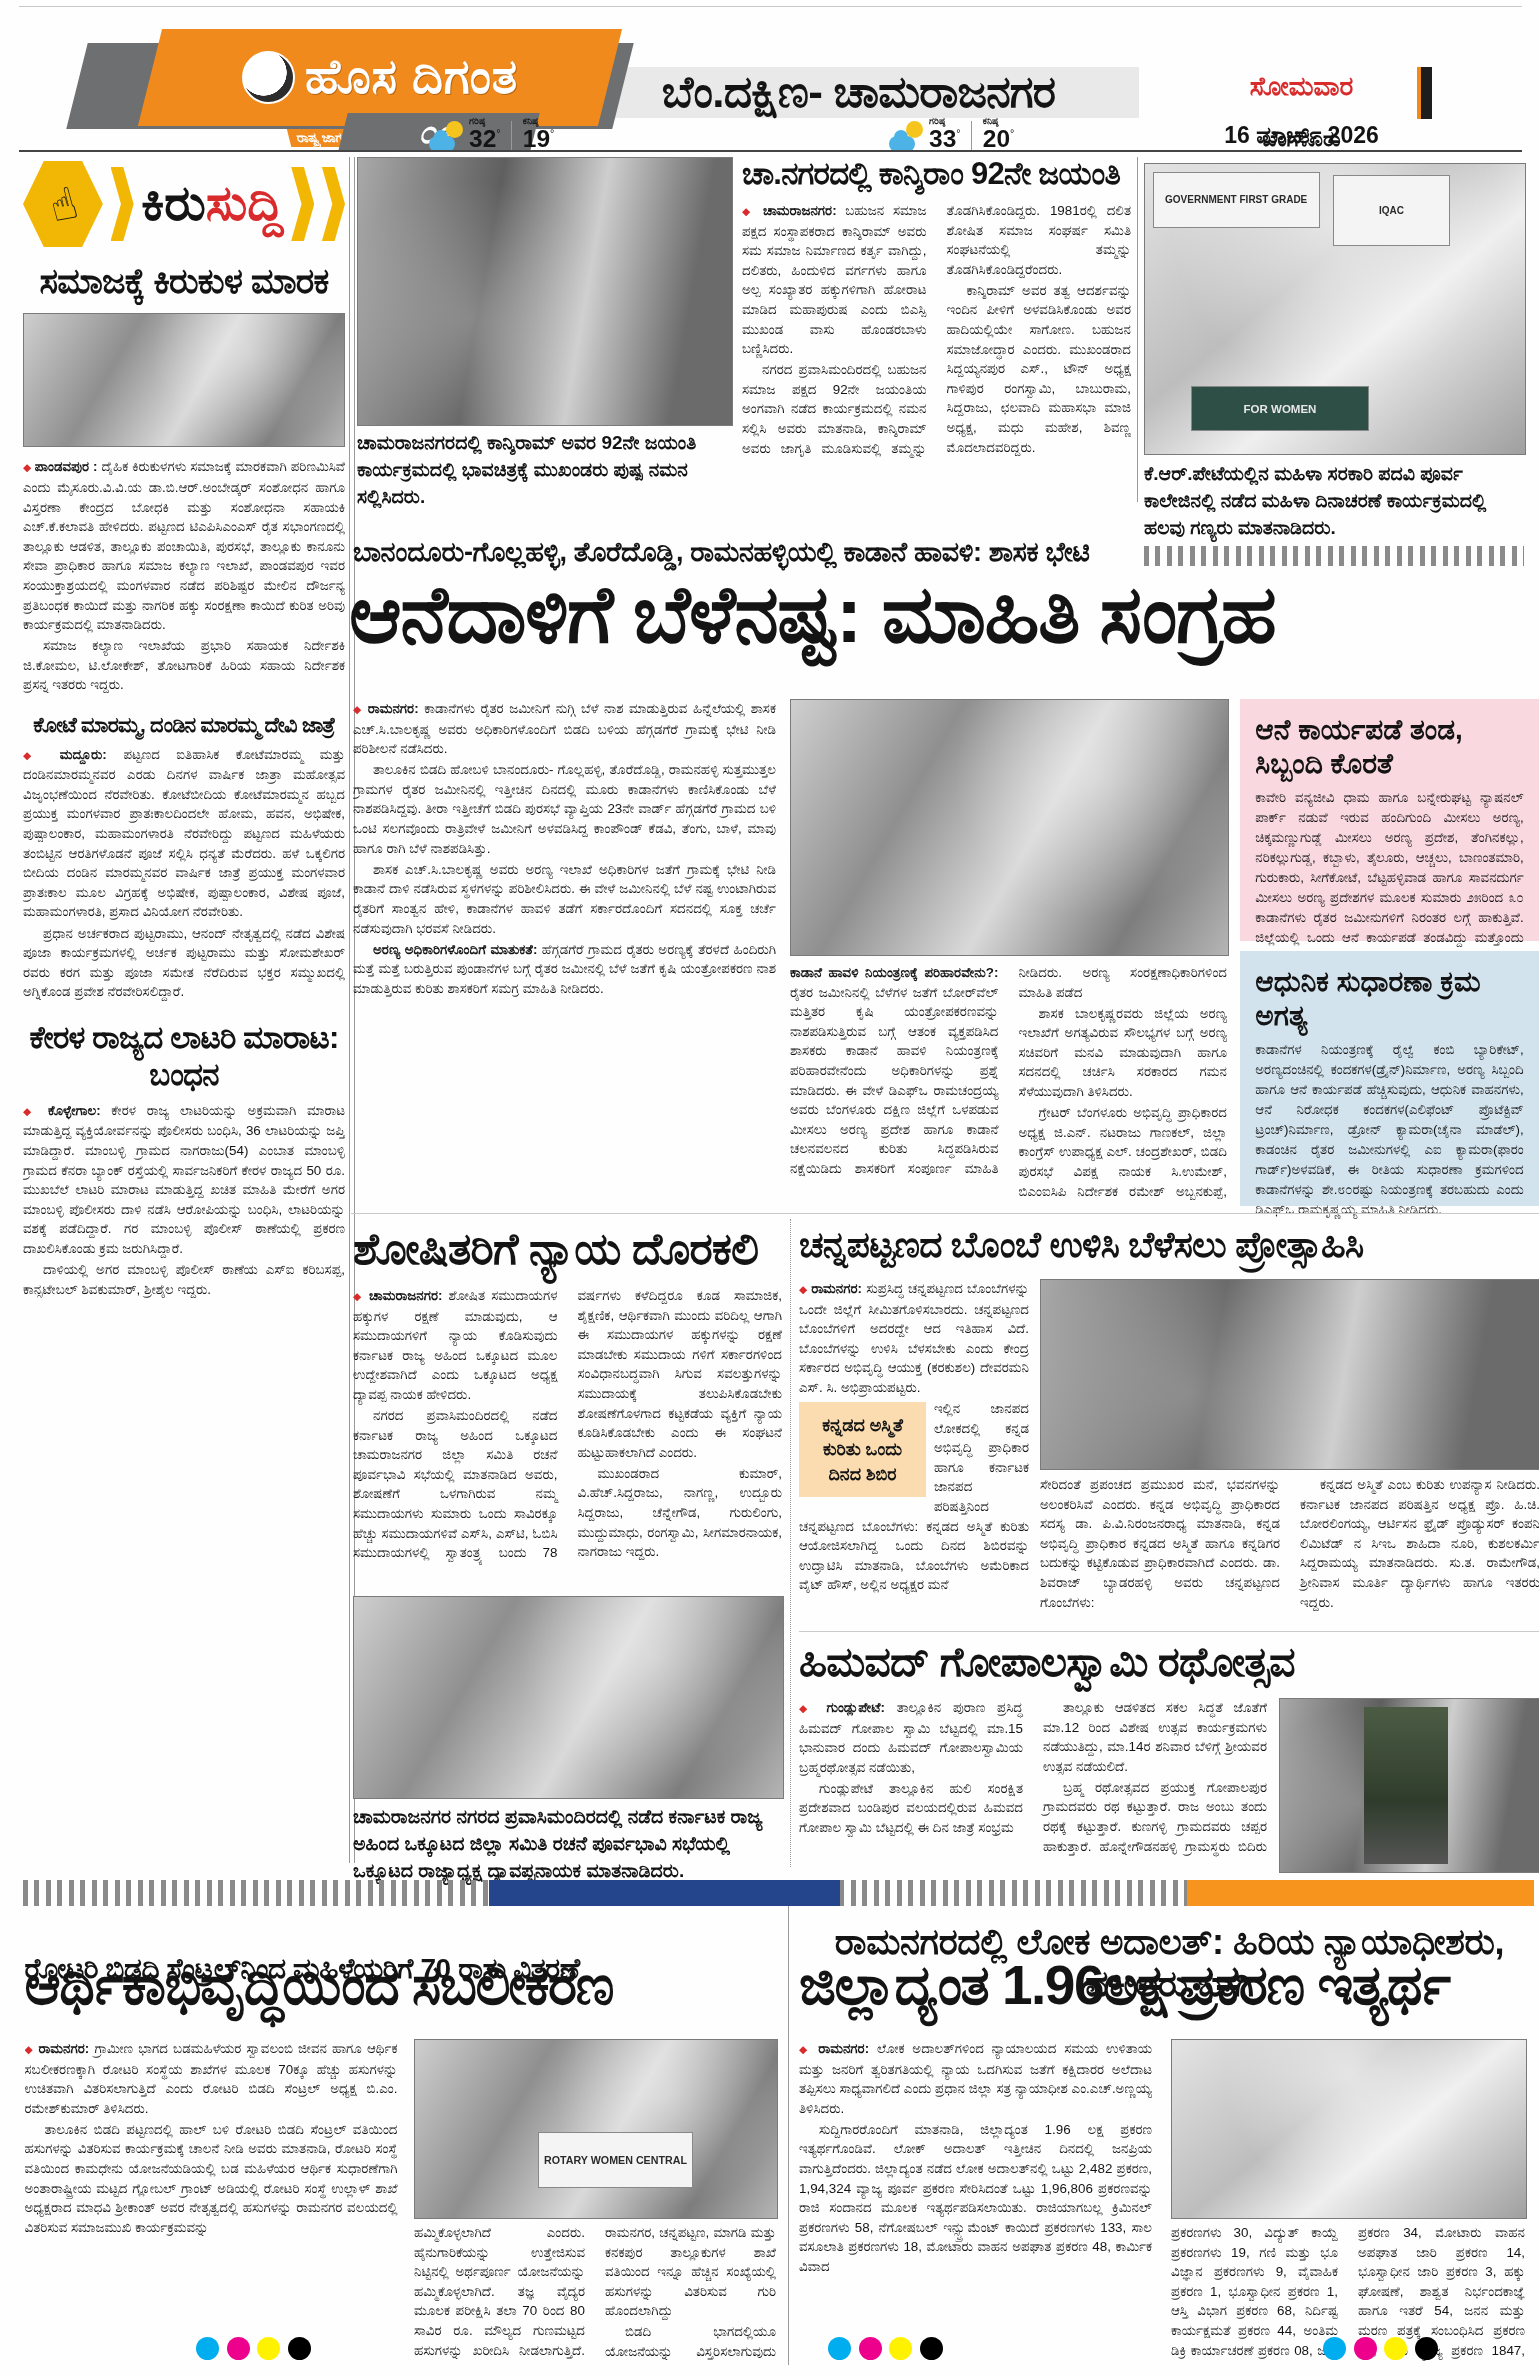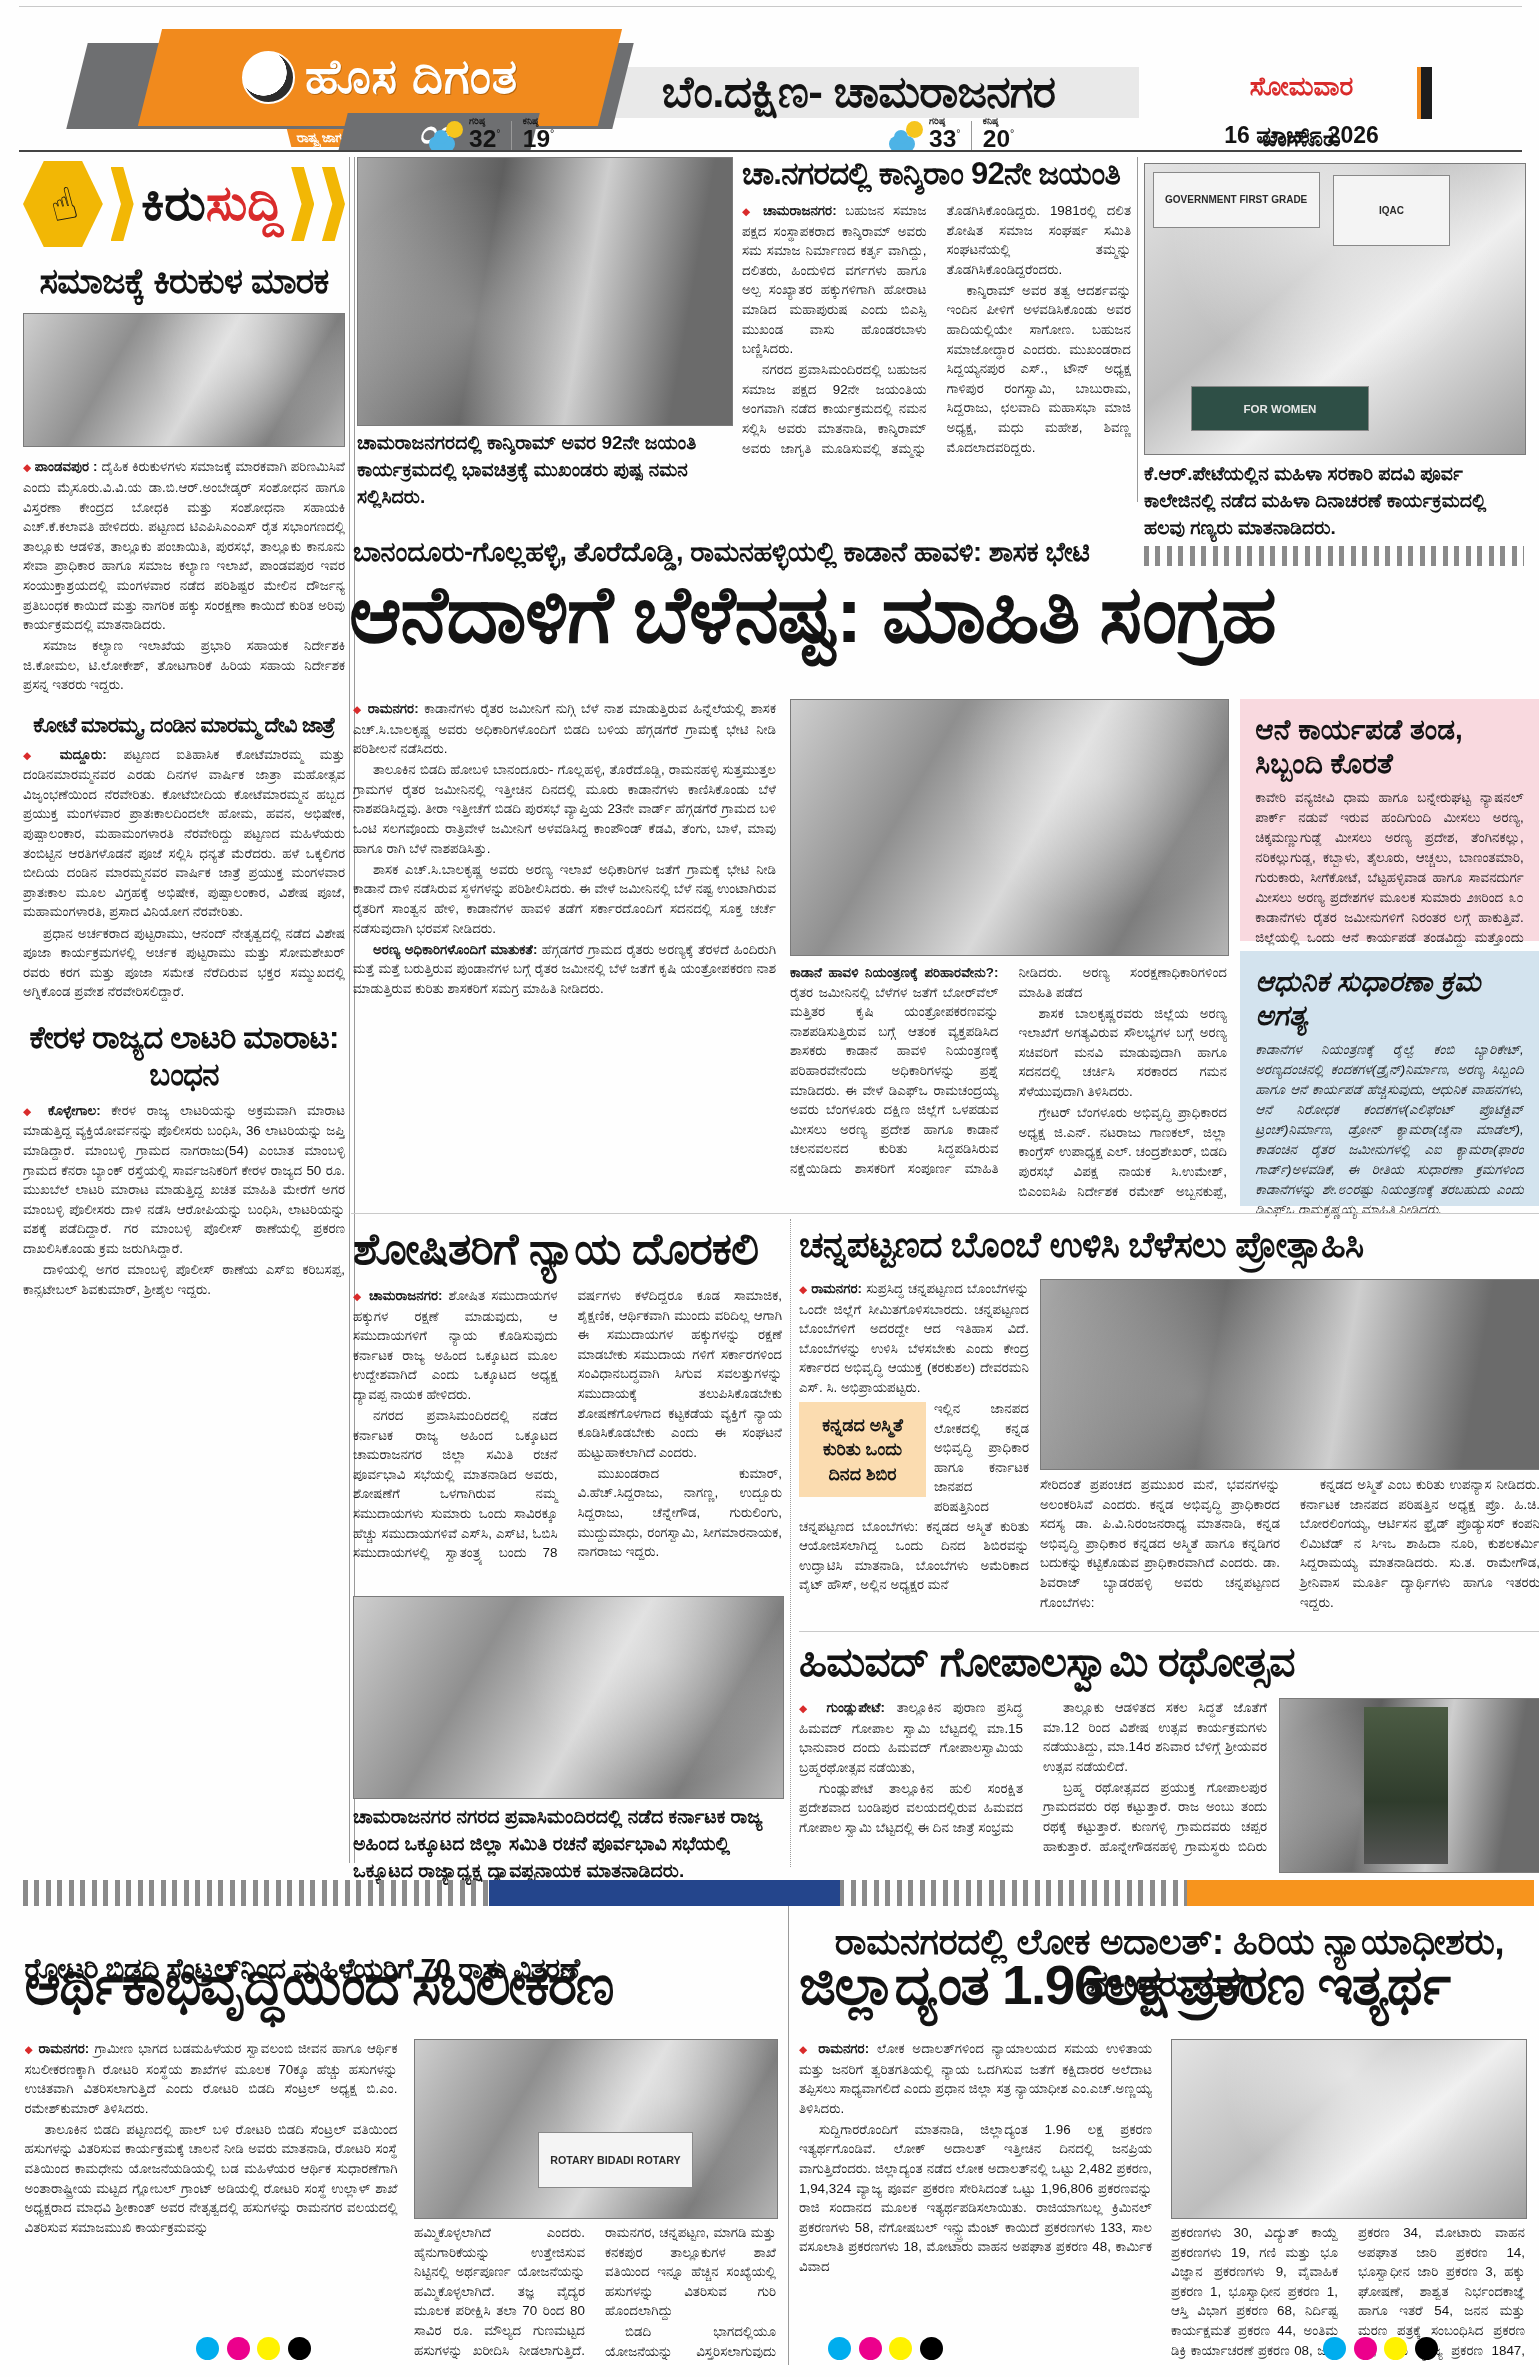--- a/index.html
+++ b/index.html
@@ -49,21 +49,21 @@
       border:0.8px solid #7a7a7a;overflow:hidden;}
   .ph-dark{background:
       radial-gradient(circle at 30% 60%, rgba(255,255,255,.25), rgba(0,0,0,0) 45%),
       linear-gradient(100deg,#a9a9a9,#5f5f5f 35%,#cecece 60%,#6b6b6b 85%);}
   .ph-light{background:
       radial-gradient(circle at 50% 20%, rgba(255,255,255,.6), rgba(0,0,0,0) 55%),
       linear-gradient(140deg,#e4e4e4,#bdbdbd 40%,#efefef 60%,#9f9f9f 100%);}
   .banner{position:absolute;background:#f4f4f4;color:#2a2a2a;font-weight:800;text-align:center;
           border:0.8px solid #888;display:flex;align-items:center;justify-content:center;}
   .pinkbox{background:#f9d9df;}
-  .bluebox{background:#d3e3ee;font-style:italic;}
+  .bluebox{background:#d3e3ee;}
   .boxtitle{font-weight:800;font-size:28px;line-height:1.2;}
   .boxbody{font-size:13.4px;line-height:20px;text-align:justify;overflow:hidden;}
   .inset{background:#fbdcb0;font-weight:800;font-size:17.6px;line-height:24.5px;text-align:center;padding:10.7px 6.1px;}
   .hash{background:repeating-linear-gradient(90deg,#8a8a8a 0 4.6px,transparent 4.6px 11.5px);}
   .bluebar{background:#24458c;}
   .orangebar{background:#f7941d;}
   .dot{width:23px;height:23px;border-radius:50%;display:inline-block;margin-right:7.7px;}
   .vline{background:#9a9a9a;width:0.8px;}
   .vline-double{width:3.8px;border-left:0.8px solid #9a9a9a;border-right:0.8px solid #9a9a9a;}
   .dotline{border-left:1.5px dotted #9a9a9a;width:0;}
@@ -248,21 +248,21 @@
   <div class="abs orangebar" style="left:1187px;top:1880px;width:347px;height:26px;"></div>
 
   <div class="abs kicker" style="left:24.5px;top:1921px;width:751px;font-size:28px;margin-top:32px;">ರೋಟರಿ ಬಿಡದಿ ಸೆಂಟ್ರಲ್‌ನಿಂದ ಮಹಿಳೆಯರಿಗೆ 70 ರಾಸು ವಿತರಣೆ</div>
   <div class="abs mainhead" style="left:24.5px;top:1957px;width:751px;font-size:55px;">ಆರ್ಥಿಕಾಭಿವೃದ್ಧಿಯಿಂದ ಸಬಲೀಕರಣ</div>
   <div class="abs story" style="left:24.5px;top:2039px;width:373px;height:326px;">
     <p><span class="dl">ರಾಮನಗರ:</span> <span>ಗ್ರಾಮೀಣ ಭಾಗದ ಬಡಮಹಿಳೆಯರ ಸ್ವಾವಲಂಬಿ ಜೀವನ ಹಾಗೂ ಆರ್ಥಿಕ ಸಬಲೀಕರಣಕ್ಕಾಗಿ ರೋಟರಿ ಸಂಸ್ಥೆಯ ಶಾಖೆಗಳ ಮೂಲಕ 70ಕ್ಕೂ ಹೆಚ್ಚು ಹಸುಗಳನ್ನು ಉಚಿತವಾಗಿ ವಿತರಿಸಲಾಗುತ್ತಿದೆ ಎಂದು ರೋಟರಿ ಬಿಡದಿ ಸೆಂಟ್ರಲ್ ಅಧ್ಯಕ್ಷ ಬಿ.ಎಂ. ರಮೇಶ್‌ಕುಮಾರ್ ತಿಳಿಸಿದರು.</span></p>
     <p class="ind">ತಾಲೂಕಿನ ಬಿಡದಿ ಪಟ್ಟಣದಲ್ಲಿ ಹಾಲ್ ಬಳಿ ರೋಟರಿ ಬಿಡದಿ ಸೆಂಟ್ರಲ್ ವತಿಯಿಂದ ಹಸುಗಳನ್ನು ವಿತರಿಸುವ ಕಾರ್ಯಕ್ರಮಕ್ಕೆ ಚಾಲನೆ ನೀಡಿ ಅವರು ಮಾತನಾಡಿ, ರೋಟರಿ ಸಂಸ್ಥೆ ವತಿಯಿಂದ ಕಾಮಧೇನು ಯೋಜನೆಯಡಿಯಲ್ಲಿ ಬಡ ಮಹಿಳೆಯರ ಆರ್ಥಿಕ ಸುಧಾರಣೆಗಾಗಿ ಅಂತಾರಾಷ್ಟ್ರೀಯ ಮಟ್ಟದ ಗ್ಲೋಬಲ್ ಗ್ರಾಂಟ್ ಅಡಿಯಲ್ಲಿ ರೋಟರಿ ಸಂಸ್ಥೆ ಉಲ್ಲಾಳ್ ಶಾಖೆ ಅಧ್ಯಕ್ಷರಾದ ಮಾಧವಿ ಶ್ರೀಕಾಂತ್ ಅವರ ನೇತೃತ್ವದಲ್ಲಿ ಹಸುಗಳನ್ನು ರಾಮನಗರ ವಲಯದಲ್ಲಿ ವಿತರಿಸುವ ಸಮಾಜಮುಖಿ ಕಾರ್ಯಕ್ರಮವನ್ನು</p>
   </div>
   <div class="abs ph" style="left:414px;top:2039px;width:362px;height:178px;">
     <span class="banner" style="left:123px;top:92px;width:153px;height:54px;font-size:10.7px;">
-        <span>ROTARY BIDADI ROTARY</span>
+        <span>ROTARY WOMEN CENTRAL</span>
       </span>
   </div>
   <div class="abs story c2" style="left:414px;top:2223px;width:362px;height:142px;">
     <p>ಹಮ್ಮಿಕೊಳ್ಳಲಾಗಿದೆ ಎಂದರು. ಹೈನುಗಾರಿಕೆಯನ್ನು ಉತ್ತೇಜಿಸುವ ನಿಟ್ಟಿನಲ್ಲಿ ಅರ್ಥಪೂರ್ಣ ಯೋಜನೆಯನ್ನು ಹಮ್ಮಿಕೊಳ್ಳಲಾಗಿದೆ. ತಜ್ಞ ವೈದ್ಯರ ಮೂಲಕ ಪರೀಕ್ಷಿಸಿ ತಲಾ 70 ರಿಂದ 80 ಸಾವಿರ ರೂ. ಮೌಲ್ಯದ ಗುಣಮಟ್ಟದ ಹಸುಗಳನ್ನು ಖರೀದಿಸಿ ನೀಡಲಾಗುತ್ತಿದೆ. ರಾಮನಗರ, ಚನ್ನಪಟ್ಟಣ, ಮಾಗಡಿ ಮತ್ತು ಕನಕಪುರ ತಾಲ್ಲೂಕುಗಳ ಶಾಖೆ ವತಿಯಿಂದ ಇನ್ನೂ ಹೆಚ್ಚಿನ ಸಂಖ್ಯೆಯಲ್ಲಿ ಹಸುಗಳನ್ನು ವಿತರಿಸುವ ಗುರಿ ಹೊಂದಲಾಗಿದ್ದು</p>
     <p class="ind">ಬಿಡದಿ ಭಾಗದಲ್ಲಿಯೂ ಯೋಜನೆಯನ್ನು ವಿಸ್ತರಿಸಲಾಗುವುದು ಎಂದು ರಮೇಶ್‌ಕುಮಾರ್ ವಿವರಿಸಿದರು. ಬಿಡದಿ ಸೆಂಟ್ರಲ್‌ನ ಕಾರ್ಯದರ್ಶಿ ಶ್ರೀವತ್ಸ, ಪದಾಧಿಕಾರಿಗಳಾದ ಚಿಕ್ಕಣ್ಣಯ್ಯ, ನಾಗರಾಜು, ಶಿವಶಂಕರ್, ಪುಟ್ಟಹೊನ್ನಯ್ಯ, ವಸಂತ್ ಕುಮಾರ್, ಆನಂದ್, ಸಿಲ್ಕ್ ಚಂದ್ರಶೇಖರ್, ಕೃಷ್ಣ, ನಳಿನಾಕ್ಷಿ, ಗಿರಿಧರ್ರಾಮಯ್ಯ, ಲೋಕೇಶ್, ಚಂದ್ರಶೇಖರ್, ಬಸವರಾಜ ಅರಸು, ಶಿವಸ್ವಾಮಿ, ಭರತ್‌ಕೀರ್ತಿ ಹಾಗೂ ಇತರರು ಇದ್ದರು.</p>
   </div>
 
   <div class="abs kicker" style="left:799px;top:1921px;width:741px;font-size:36px;text-align:center;">ರಾಮನಗರದಲ್ಲಿ ಲೋಕ ಅದಾಲತ್: ಹಿರಿಯ ನ್ಯಾಯಾಧೀಶರು, ವಕೀಲರು ಭಾಗಿ</div>
   <div class="abs mainhead" style="left:799px;top:1957px;width:741px;font-size:55px;">ಜಿಲ್ಲಾದ್ಯಂತ 1.96ಲಕ್ಷ ಪ್ರಕರಣ ಇತ್ಯರ್ಥ</div>
   <div class="abs story" style="left:799px;top:2039px;width:353px;height:326px;">

